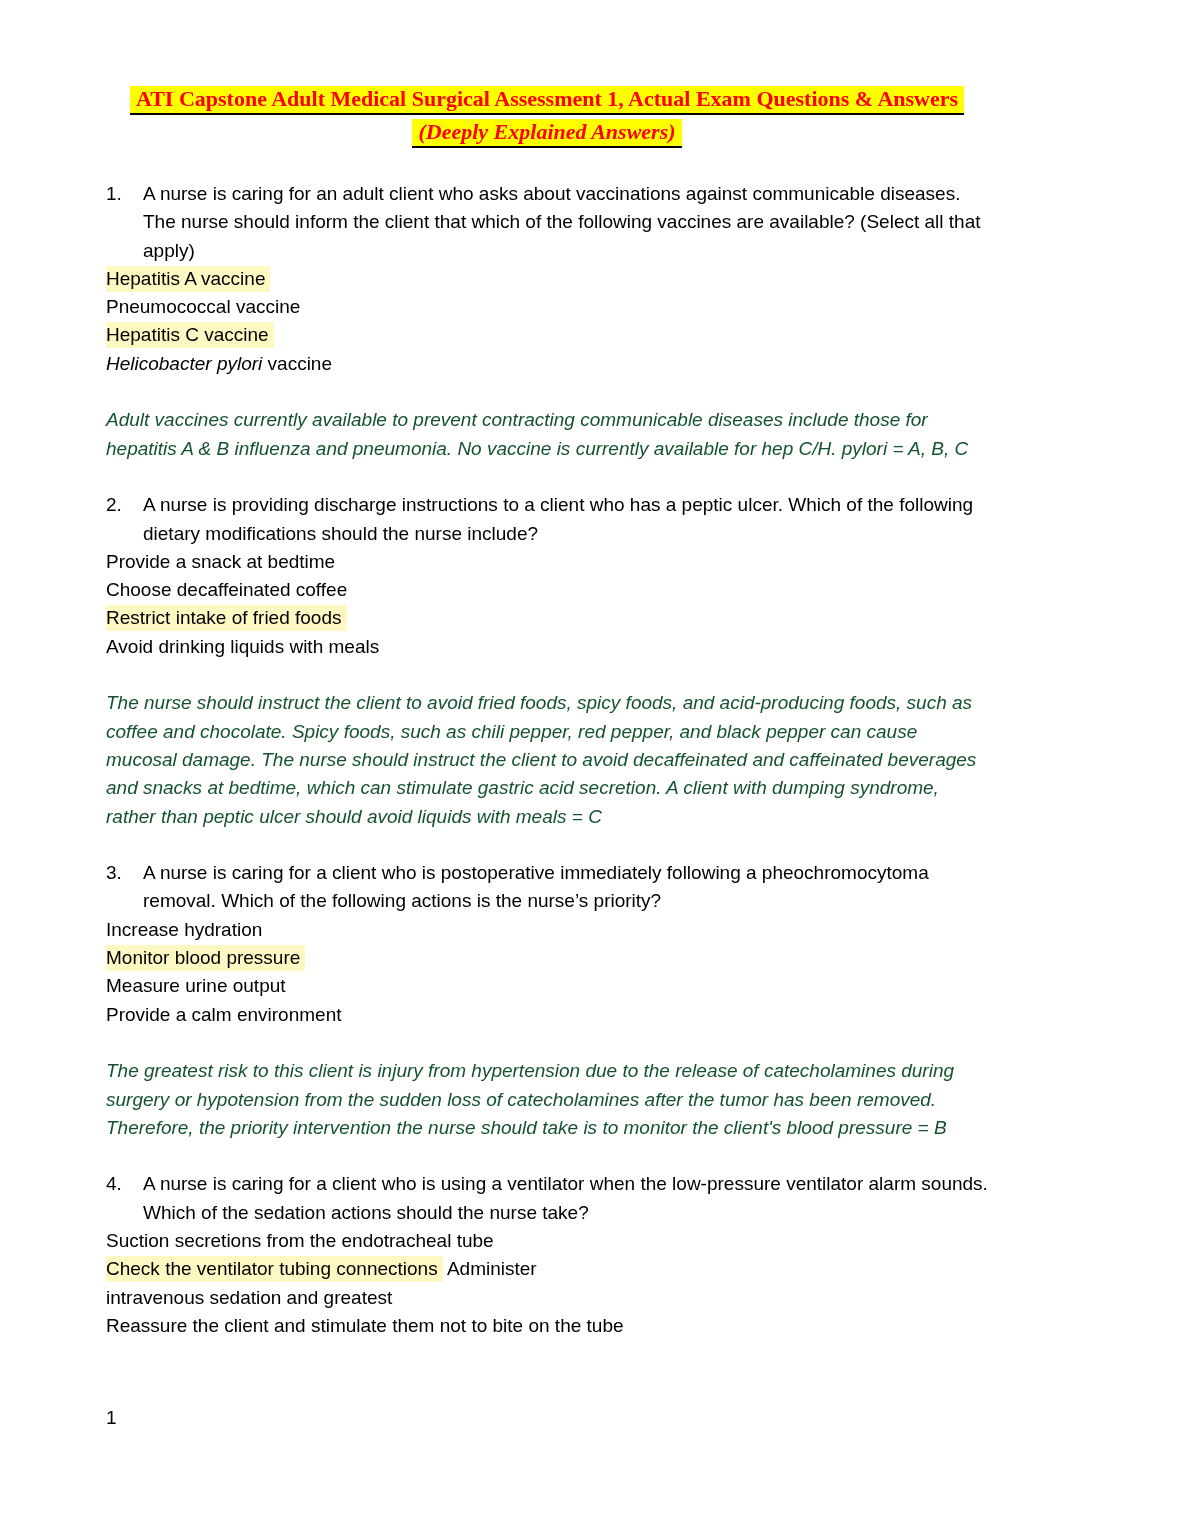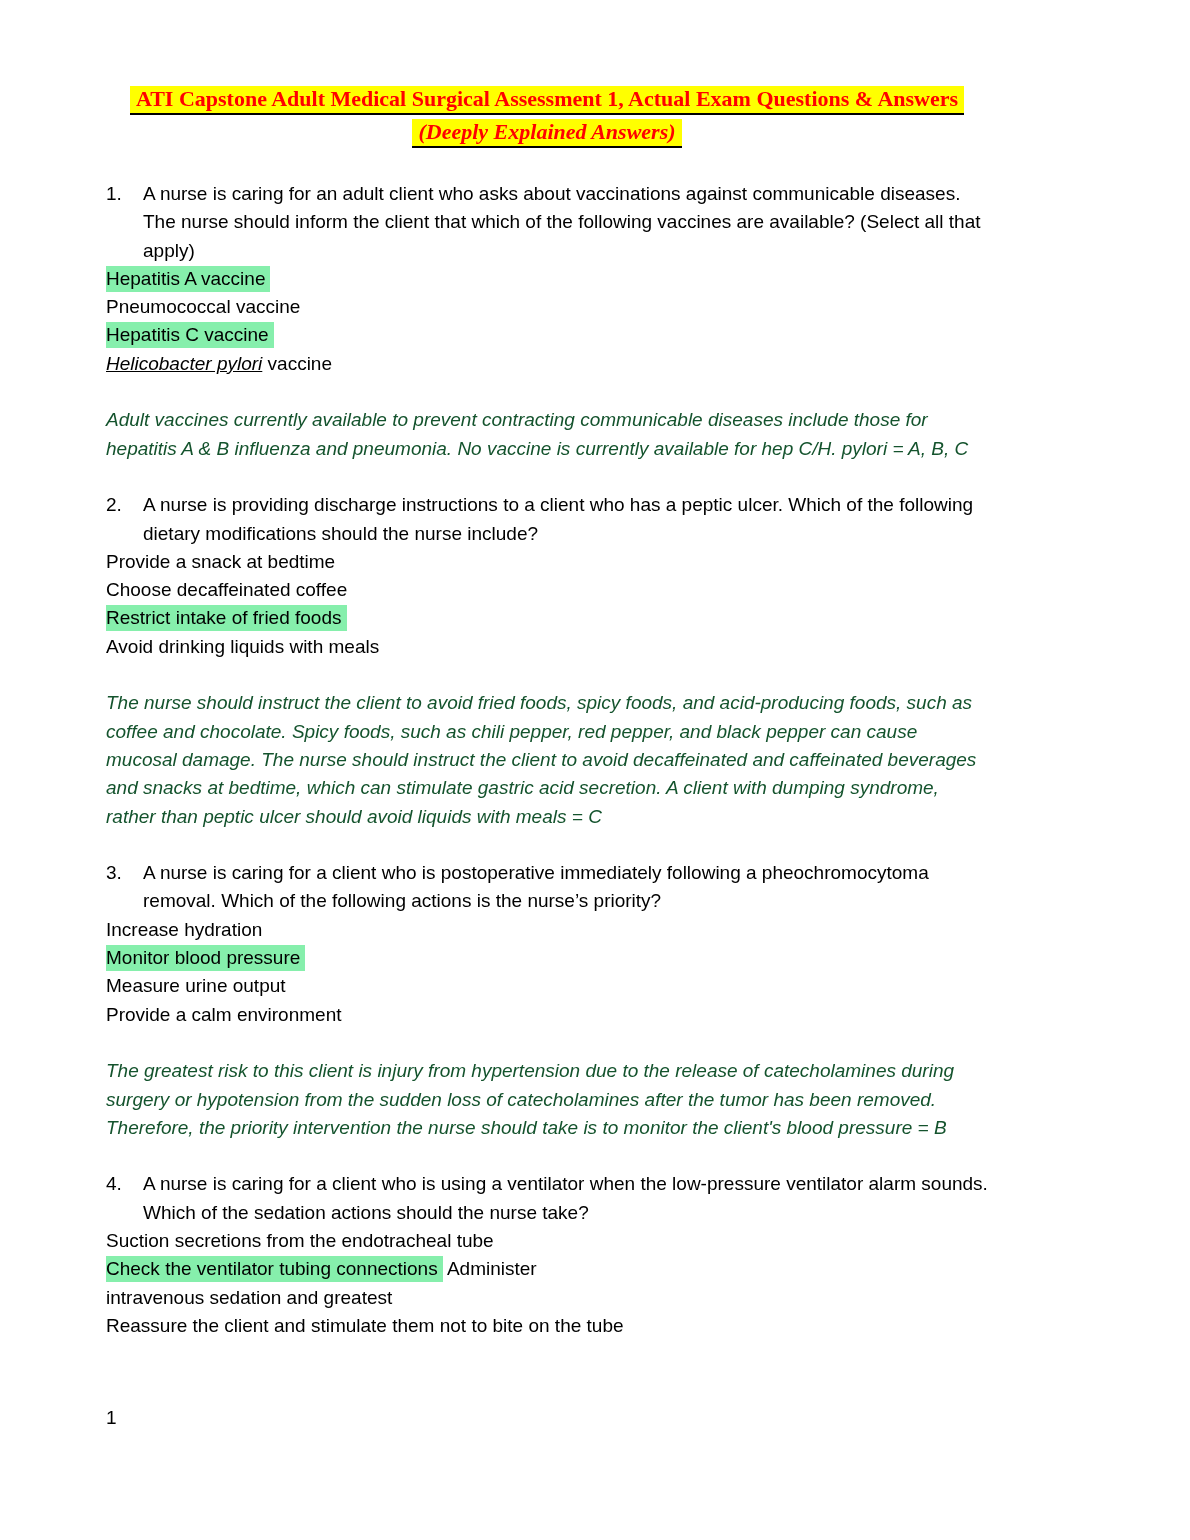--- a/index.html
+++ b/index.html
@@ -40,22 +40,22 @@
 
   
   .question-block { margin-top: 28.3px; }
   .question-block:first-child { margin-top: 0; }
 
   .question { display: flex; }
   .qnum { flex: 0 0 37px; width: 37px; }
   .qtext { max-width: 935px; }
 
   .option-line { white-space: normal; }
-  .hl { background: #86efac; padding: 2px 5px 3px 0; }
-  .it { font-style: italic; text-decoration: underline; }
+  .hl { background: #fef9c3; padding: 2px 5px 3px 0; }
+  .it { font-style: italic; }
 
   .explanation {
     margin: 28.3px 0 0 0;
     color: #14532d;
     font-style: italic;
     max-width: 985px;
   }
 
   .page-number {
     position: absolute;

